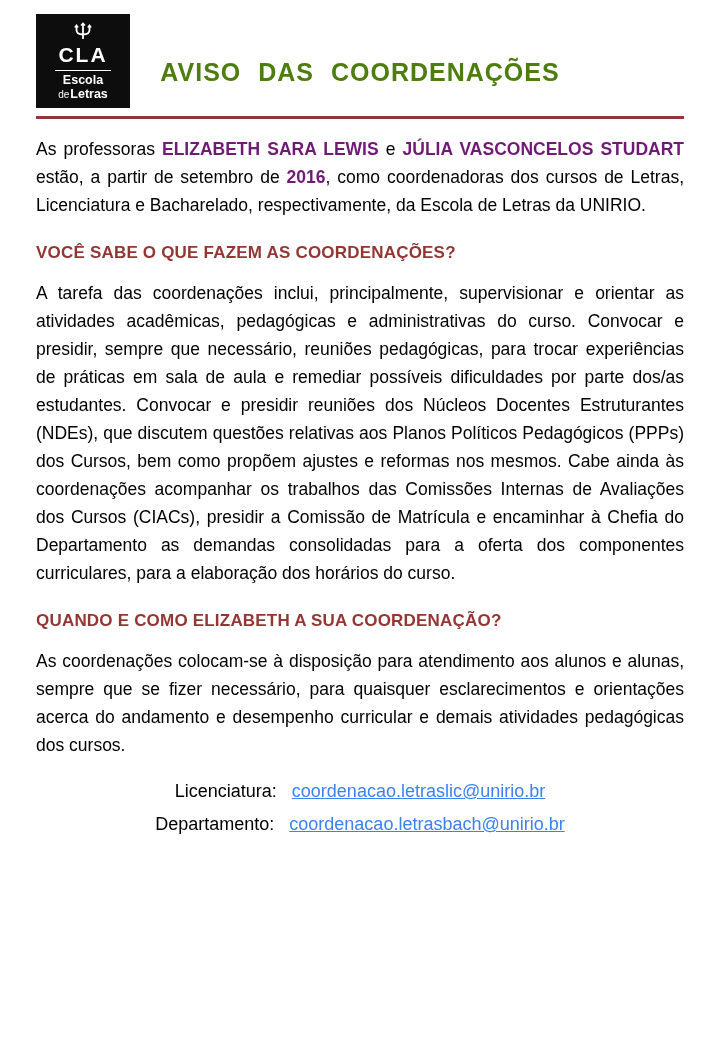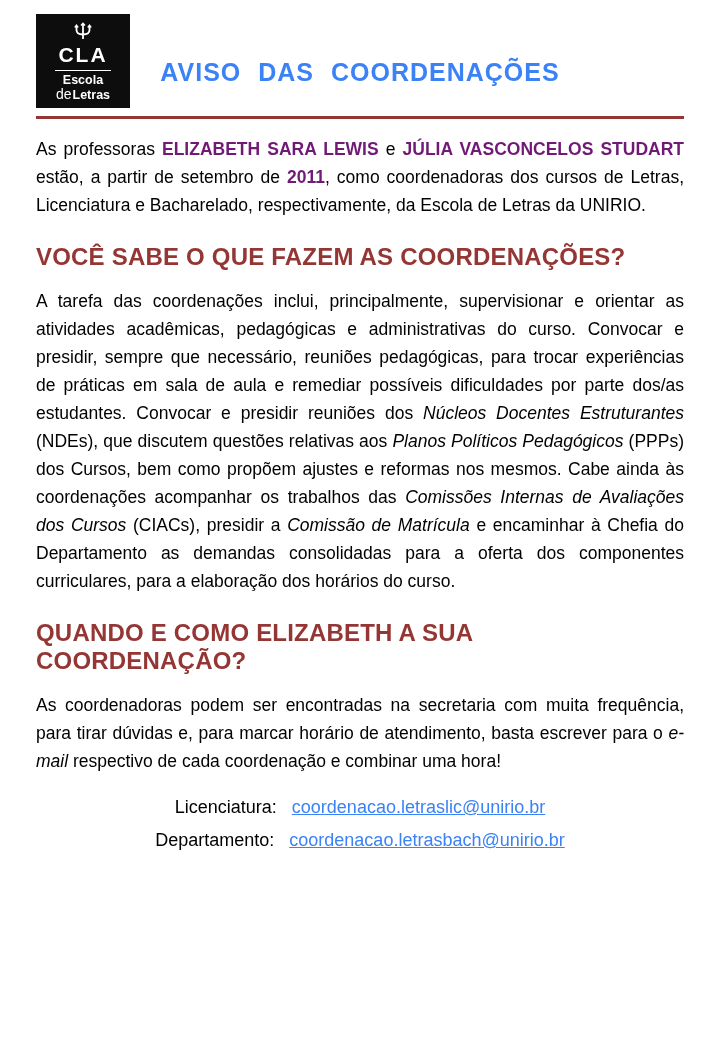--- a/index.html
+++ b/index.html
@@ -19,42 +19,42 @@
     position: absolute; left: 0; top: 0;
     width: 94px; height: 94px;
     background: #0d0d0d; color: #ffffff;
     display: flex; flex-direction: column; align-items: center;
     padding-top: 6px;
   }
   .trident { line-height: 1; height: 22px; display: flex; align-items: center; }
   .logo-acronym { font-size: 21px; font-weight: 700; letter-spacing: 2px; margin-top: 1px; }
   .logo-divider { width: 56px; height: 1px; background: #ffffff; margin: 3px 0 2px; }
   .logo-school { text-align: center; line-height: 1.12; font-size: 12.5px; font-weight: 600; }
-  .small-de { font-size: 14px; font-weight: 400; margin-right: 1px; }
+  .small-de { font-size: 10px; font-weight: 400; margin-right: 1px; }
   .title {
     text-align: center;
     padding-top: 44px;
     font-size: 25px;
     font-weight: 700;
     letter-spacing: 1px;
     word-spacing: 9px;
-    color: #3b82f6;
+    color: #4d7c0f;
   }
   .rule { border: none; border-top: 3px solid #943634; margin-top: 4px; }
   p.body {
     margin-top: 16px;
     font-size: 17.5px;
     line-height: 28px;
     text-align: justify;
   }
   .b-red { font-weight: 700; color: #701a75; }
-  .it { font-style: italic; }
+  .it { }
   h2.sec {
     margin-top: 24px;
-    font-size: 24px;
+    font-size: 17px;
     font-weight: 700;
     color: #943634;
     letter-spacing: 0.2px;
   }
   .contacts { margin-top: 16px; text-align: center; font-size: 18px; line-height: 33px; }
   .contact-label { margin-right: 15px; }
   .email-link { color: #3b82f6; text-decoration: underline; cursor: pointer; font-weight: 500; }
 </style>
 </head>
 <body>
@@ -74,29 +74,29 @@
       </span>
       <span class="logo-acronym">CLA</span>
       <span class="logo-divider"></span>
       <span class="logo-school"><span>Escola</span><br><span class="small-de">de</span><span>Letras</span></span>
     </div>
     <h1 class="title">AVISO DAS COORDENAÇÕES</h1>
   </header>
 
   <hr class="rule">
 
-  <p class="body"><span>As professoras </span><span class="b-red">ELIZABETH SARA LEWIS</span><span> e </span><span class="b-red">JÚLIA VASCONCELOS STUDART</span><span> estão, a partir de setembro de </span><span class="b-red">2011</span><span>, como coordenadoras dos cursos de Letras, Licenciatura e Bacharelado, respectivamente, da Escola de Letras da UNIRIO.</span></p>
+  <p class="body"><span>As professoras </span><span class="b-red">ELIZABETH SARA LEWIS</span><span> e </span><span class="b-red">JÚLIA VASCONCELOS STUDART</span><span> estão, a partir de setembro de </span><span class="b-red">2016</span><span>, como coordenadoras dos cursos de Letras, Licenciatura e Bacharelado, respectivamente, da Escola de Letras da UNIRIO.</span></p>
 
   <h2 class="sec">VOCÊ SABE O QUE FAZEM AS COORDENAÇÕES?</h2>
 
   <p class="body"><span>A tarefa das coordenações inclui, principalmente, supervisionar e orientar as atividades acadêmicas, pedagógicas e administrativas do curso. Convocar e presidir, sempre que necessário, reuniões pedagógicas, para trocar experiências de práticas em sala de aula e remediar possíveis dificuldades por parte dos/as estudantes. Convocar e presidir reuniões dos </span><span class="it">Núcleos Docentes Estruturantes</span><span> (NDEs), que discutem questões relativas aos </span><span class="it">Planos Políticos Pedagógicos</span><span> (PPPs) dos Cursos, bem como propõem ajustes e reformas nos mesmos. Cabe ainda às coordenações acompanhar os trabalhos das </span><span class="it">Comissões Internas de Avaliações dos Cursos</span><span> (CIACs), presidir a </span><span class="it">Comissão de Matrícula</span><span> e encaminhar à Chefia do Departamento as demandas consolidadas para a oferta dos componentes curriculares, para a elaboração dos horários do curso.</span></p>
 
   <h2 class="sec">QUANDO E COMO ELIZABETH A SUA COORDENAÇÃO?</h2>
 
+  <p class="body">As coordenações colocam-se à disposição para atendimento aos alunos e alunas, sempre que se fizer necessário, para quaisquer esclarecimentos e orientações acerca do andamento e desempenho curricular e demais atividades pedagógicas dos cursos.</p>
 
-  <p class="body"><span>As coordenadoras podem ser encontradas na secretaria com muita frequência, para tirar dúvidas e, para marcar horário de atendimento, basta escrever para o </span><span class="it">e-mail</span><span> respectivo de cada coordenação e combinar uma hora!</span></p>
 
   <div class="contacts">
     <div class="contact-line"><span class="contact-label">Licenciatura:</span><a class="email-link">coordenacao.letraslic@unirio.br</a></div>
     <div class="contact-line"><span class="contact-label">Departamento:</span><a class="email-link">coordenacao.letrasbach@unirio.br</a></div>
   </div>
 
 </div>
 
 </body></html>

